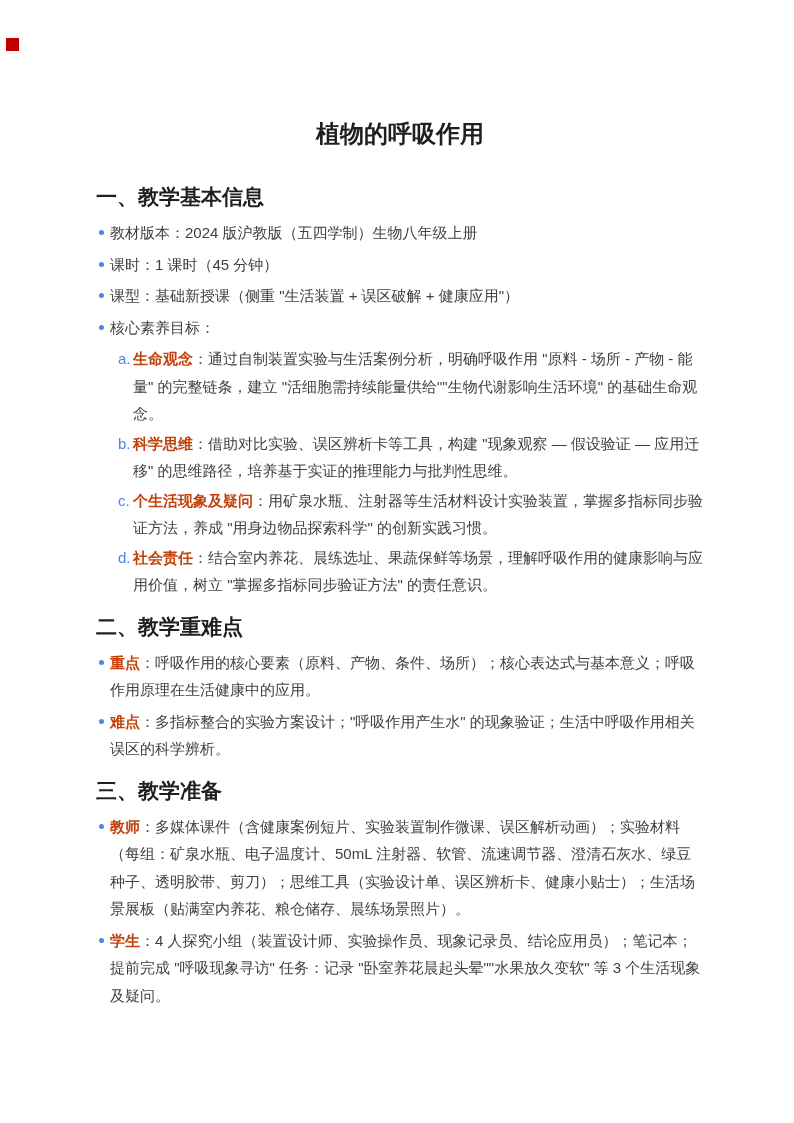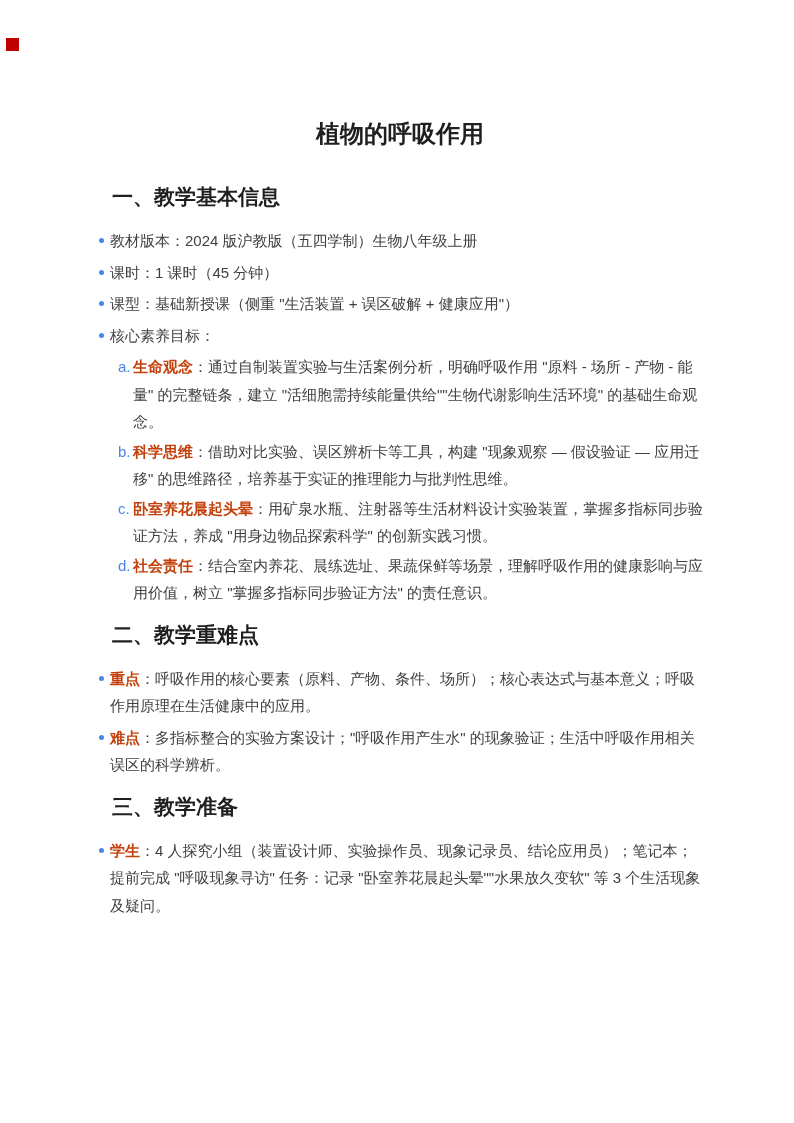--- a/index.html
+++ b/index.html
@@ -29,21 +29,21 @@
   .doc-title {
     margin: 0;
     padding-top: 119px;
     text-align: center;
     font-size: 24px;
     line-height: 30px;
     font-weight: bold;
     color: #1f1f1f;
   }
   h2.sec {
-    margin: 16px;
+    margin: 0;
     font-size: 21px;
     line-height: 28px;
     font-weight: bold;
     color: #1f1f1f;
   }
   h2.sec.first { margin-top: 34px; }
   h2.sec.later { margin-top: 14px; }
   .blist {
     list-style: none;
     margin: 8px 0 0 0;
@@ -113,21 +113,21 @@
           <div class="sub">
             <span class="sm">a.</span>
             <b class="lbl">生命观念</b><span>：通过自制装置实验与生活案例分析，明确呼吸作用 "原料 - 场所 - 产物 - 能量" 的完整链条，建立 "活细胞需持续能量供给""生物代谢影响生活环境" 的基础生命观念。</span>
           </div>
           <div class="sub">
             <span class="sm">b.</span>
             <b class="lbl">科学思维</b><span>：借助对比实验、误区辨析卡等工具，构建 "现象观察 — 假设验证 — 应用迁移" 的思维路径，培养基于实证的推理能力与批判性思维。</span>
           </div>
           <div class="sub">
             <span class="sm">c.</span>
-            <b class="lbl">卧室养花晨起头晕</b><span>：用矿泉水瓶、注射器等生活材料设计实验装置，掌握多指标同步验证方法，养成 "用身边物品探索科学" 的创新实践习惯。</span>
+            <b class="lbl">个生活现象及疑问</b><span>：用矿泉水瓶、注射器等生活材料设计实验装置，掌握多指标同步验证方法，养成 "用身边物品探索科学" 的创新实践习惯。</span>
           </div>
           <div class="sub">
             <span class="sm">d.</span>
             <b class="lbl">社会责任</b><span>：结合室内养花、晨练选址、果蔬保鲜等场景，理解呼吸作用的健康影响与应用价值，树立 "掌握多指标同步验证方法" 的责任意识。</span>
           </div>
         </div>
       </ul>
     </section>
 
     <section>
@@ -142,18 +142,22 @@
           <b class="lbl">难点</b><span>：多指标整合的实验方案设计；"呼吸作用产生水" 的现象验证；生活中呼吸作用相关误区的科学辨析。</span>
         </li>
       </ul>
     </section>
 
     <section>
       <h2 class="sec later">三、教学准备</h2>
       <ul class="blist">
         <li class="bitem">
           <span class="dot"></span>
+          <b class="lbl">教师</b><span>：多媒体课件（含健康案例短片、实验装置制作微课、误区解析动画）；实验材料（每组：矿泉水瓶、电子温度计、50mL 注射器、软管、流速调节器、澄清石灰水、绿豆种子、透明胶带、剪刀）；思维工具（实验设计单、误区辨析卡、健康小贴士）；生活场景展板（贴满室内养花、粮仓储存、晨练场景照片）。</span>
+        </li>
+        <li class="bitem">
+          <span class="dot"></span>
           <b class="lbl">学生</b><span>：4 人探究小组（装置设计师、实验操作员、现象记录员、结论应用员）；笔记本；提前完成 "呼吸现象寻访" 任务：记录 "卧室养花晨起头晕""水果放久变软" 等 3 个生活现象及疑问。</span>
         </li>
       </ul>
     </section>
   </div>
 </div>
 
 </body></html>

